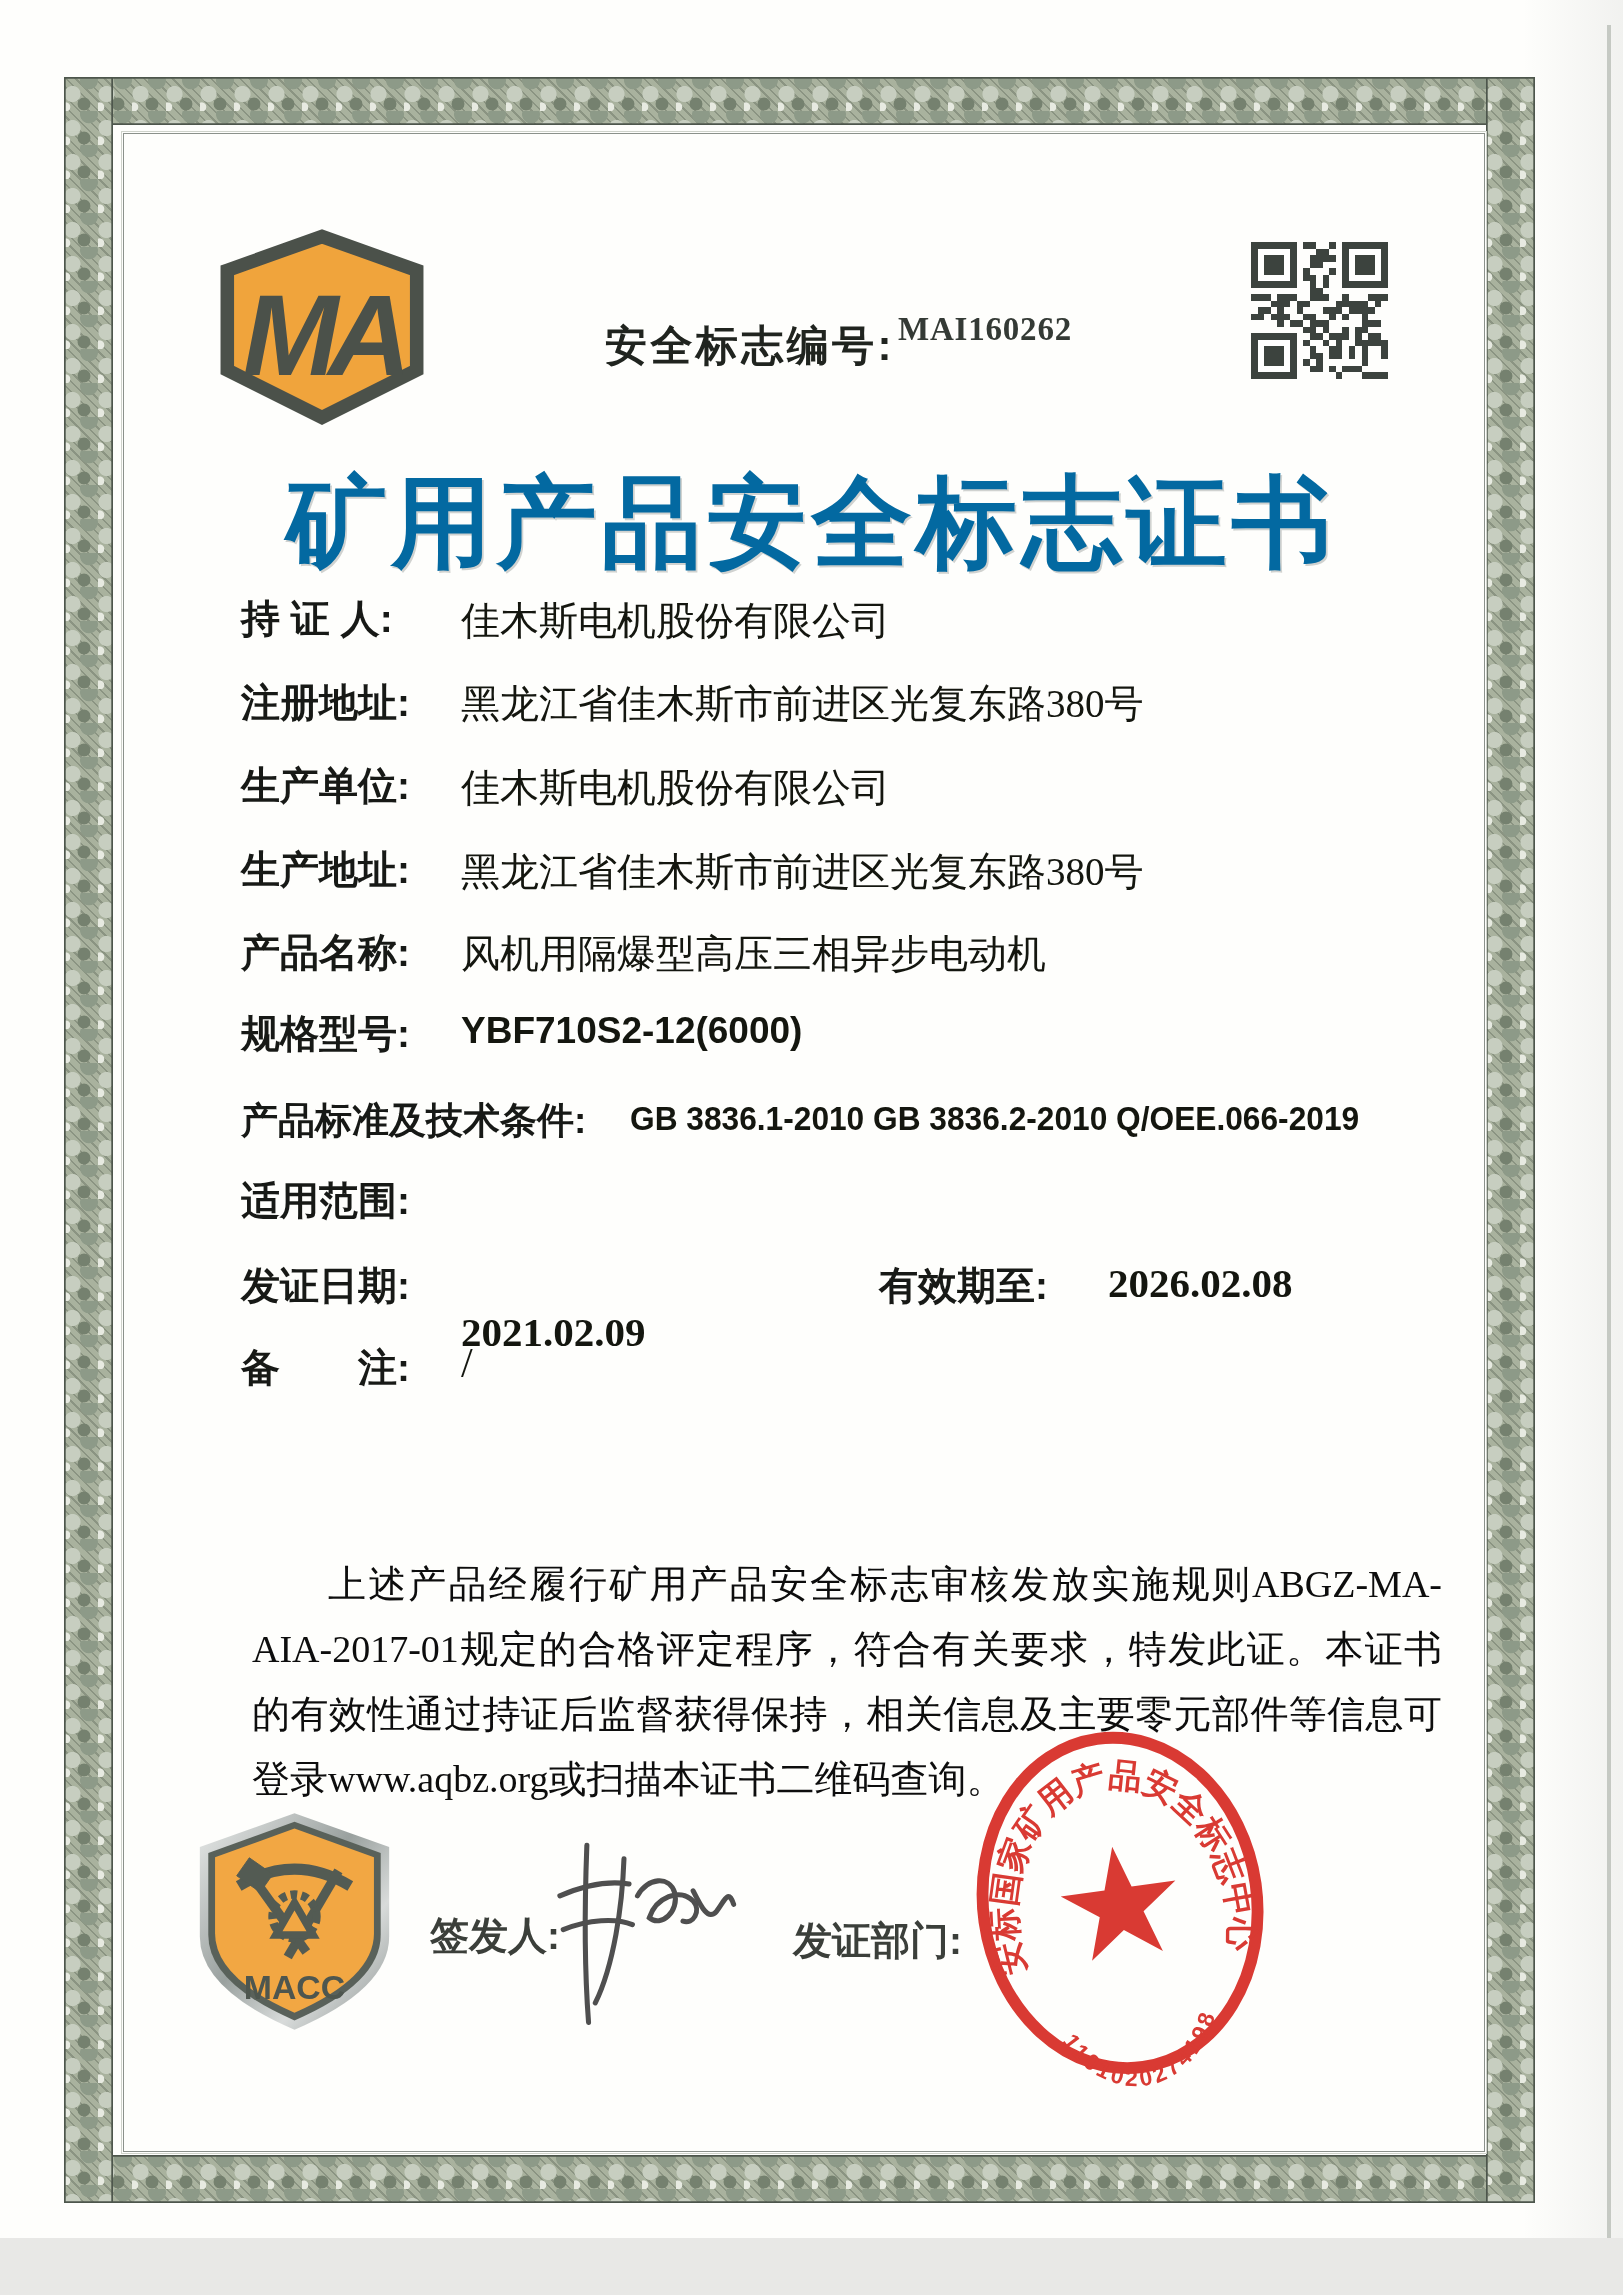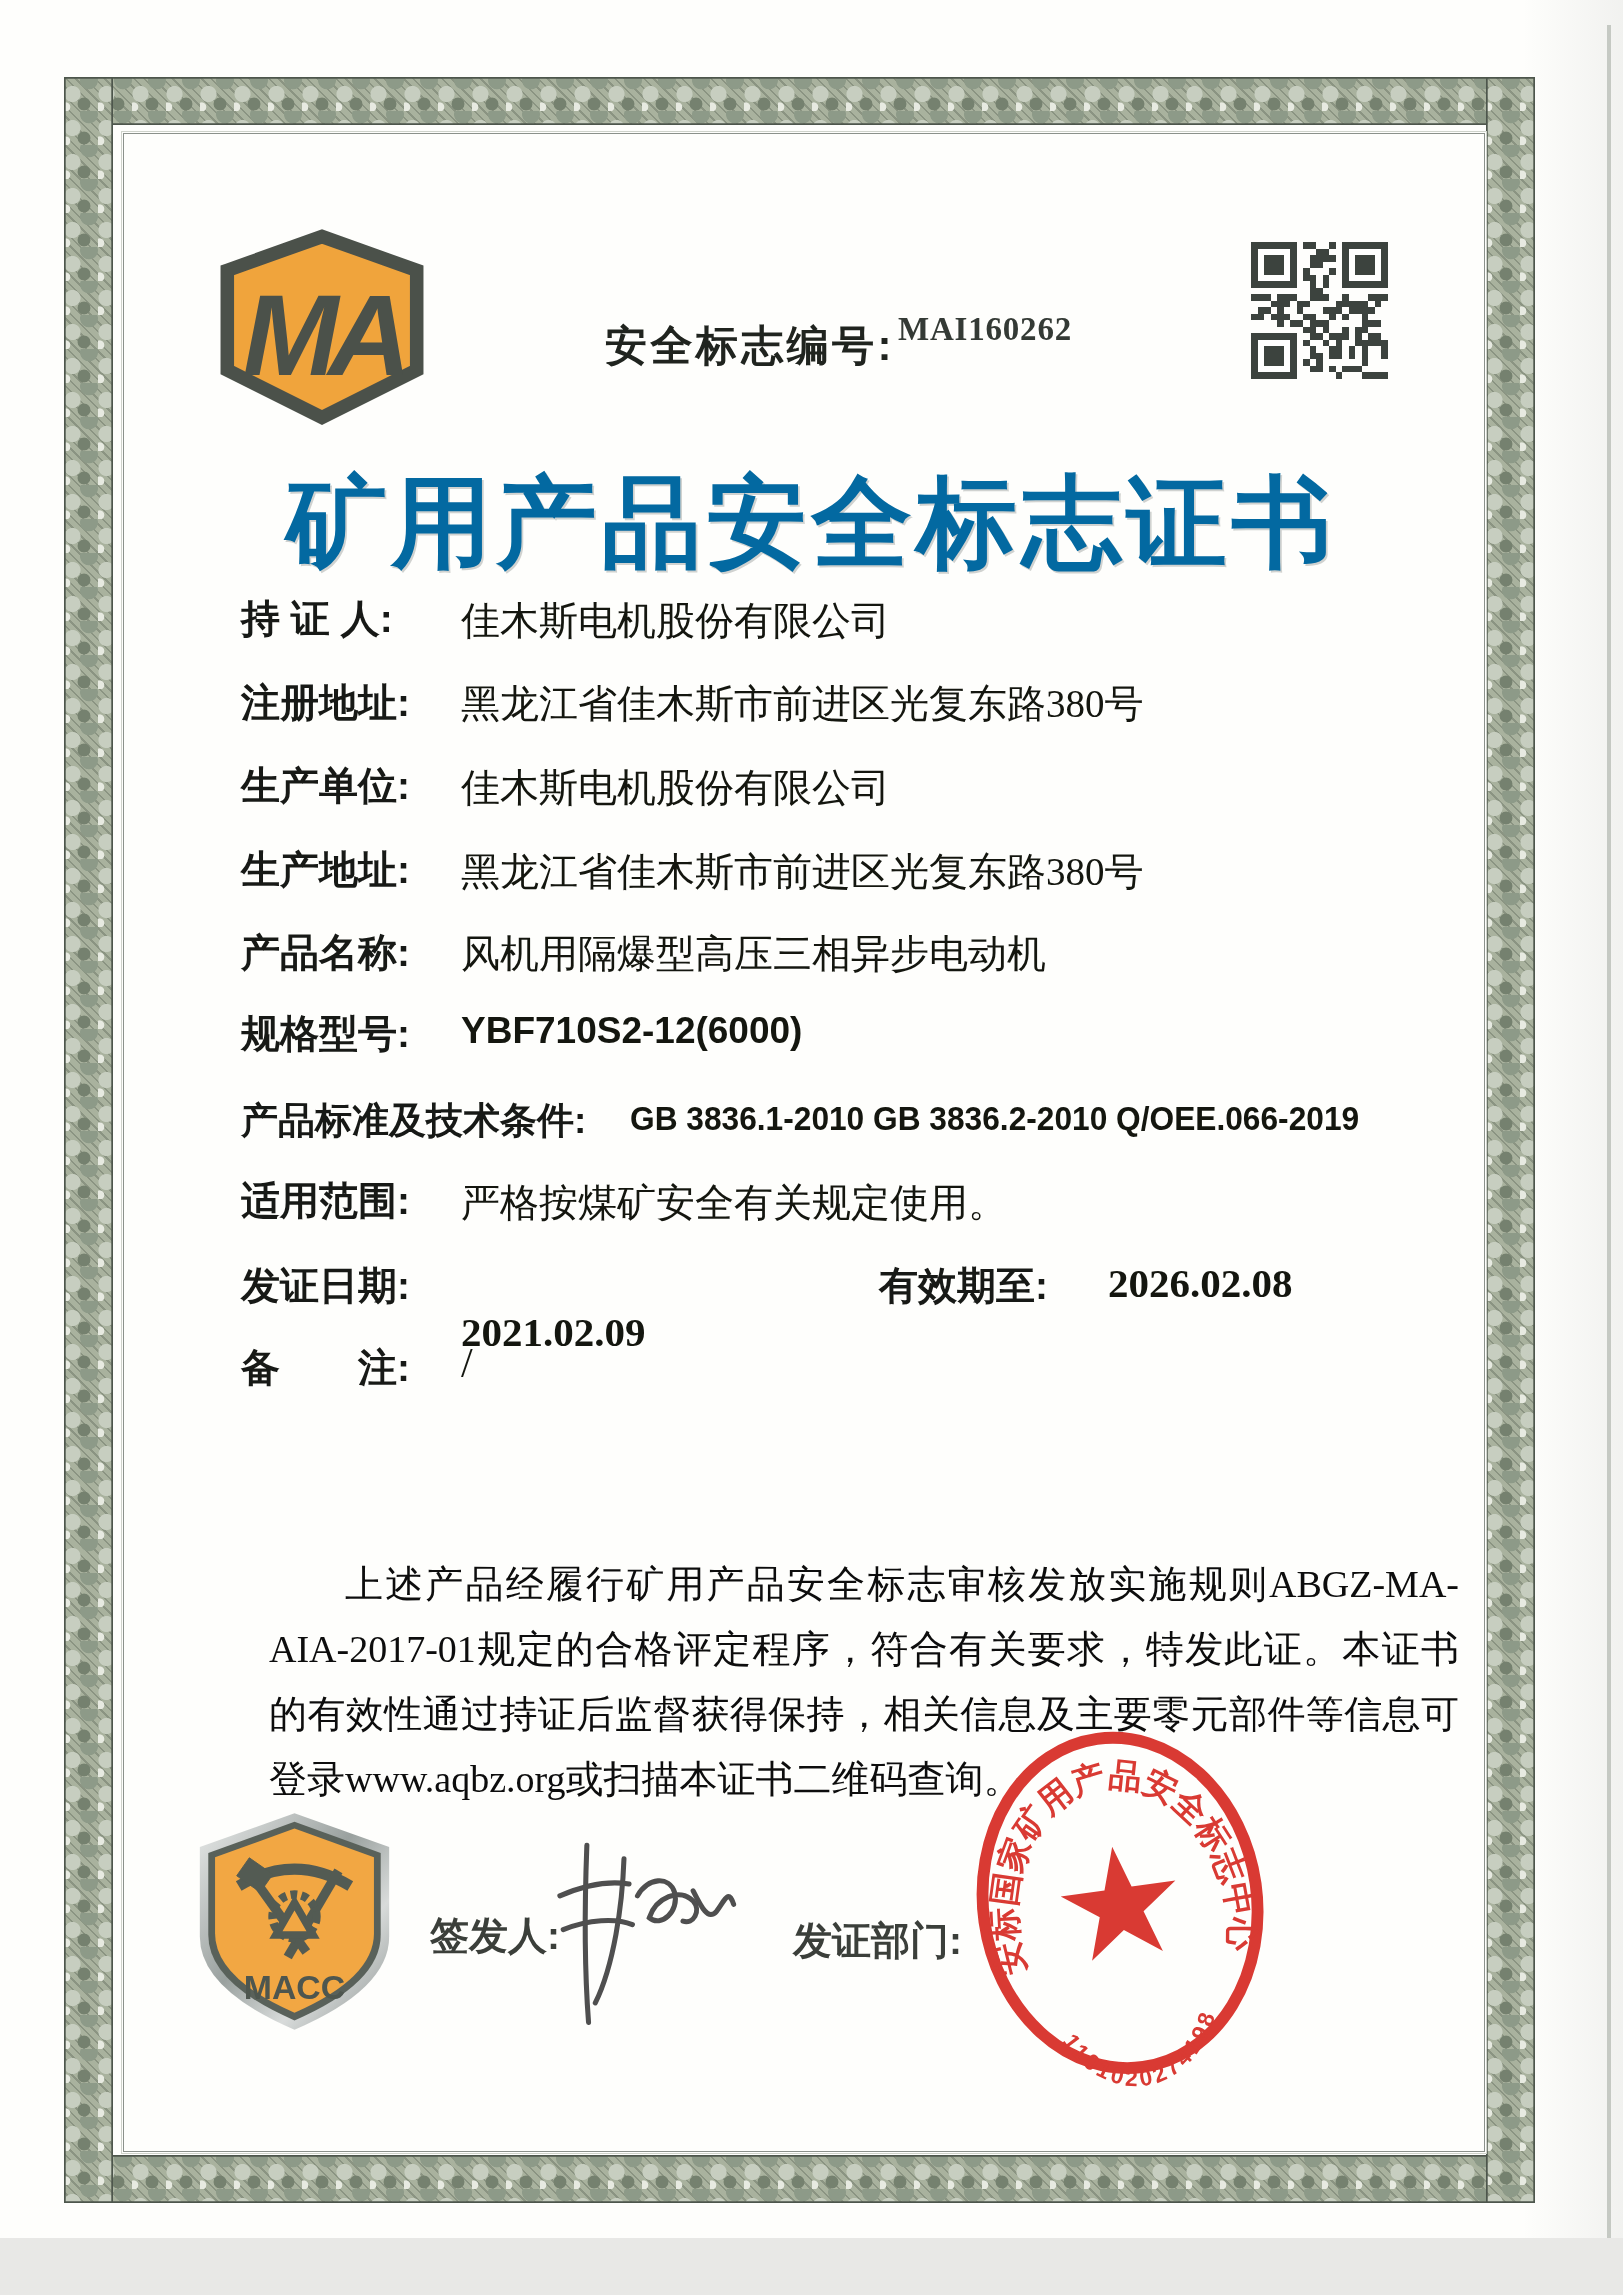--- a/index.html
+++ b/index.html
@@ -54,21 +54,21 @@
   .row-value{position:absolute;left:461px;font-size:39px;color:#14160f;white-space:nowrap;
     font-family:"Liberation Serif", serif;}
   .row-value.tech{font-family:"Liberation Sans", sans-serif;font-weight:bold;letter-spacing:0;}
   .val-standards{font-size:33px !important;transform:scaleX(.96);transform-origin:left;}
   .date-value{font-family:"Liberation Serif", serif;font-weight:bold;}
 
   
   .statement{
     position:absolute;left:252px;top:1552px;width:1190px;
     font-size:38px;line-height:65px;text-align:justify;text-indent:2em;
-    color:#0d0d0d;font-family:"Liberation Serif", serif;margin-left:17px;
+    color:#0d0d0d;font-family:"Liberation Serif", serif;
   }
 
   
   .macc{position:absolute;left:188px;top:1808px;width:213px;height:227px;}
   .sign-label{position:absolute;left:430px;top:1909px;font-size:39px;font-weight:bold;color:#3b3f3a;}
   .signature{position:absolute;left:543px;top:1830px;width:194px;height:211px;}
   .issuer-label{position:absolute;left:793px;top:1914px;font-size:39px;font-weight:bold;color:#3b3f3a;}
   .stamp{position:absolute;left:934px;top:1706px;width:372px;height:393px;transform:rotate(-8deg);}
 </style>
 </head>
@@ -244,21 +244,20 @@
   <div class="row-label" style="top:926px">产品名称:</div>
   <div class="row-value" style="top:927px">风机用隔爆型高压三相异步电动机</div>
 
   <div class="row-label" style="top:1007px">规格型号:</div>
   <div class="row-value tech" style="top:1010px;font-size:37px">YBF710S2-12(6000)</div>
 
   <div class="row-label" style="top:1096px;font-size:37px">产品标准及技术条件:</div>
   <div class="row-value tech val-standards" style="top:1100px;left:630px">GB 3836.1-2010  GB 3836.2-2010  Q/OEE.066-2019</div>
 
   <div class="row-label" style="top:1174px">适用范围:</div>
-  <div class="row-value" style="top:1176px">严格按煤矿安全有关规定使用。</div>
 
   <div class="row-label" style="top:1259px">发证日期:</div>
   <div class="row-value date-value" style="top:1308px;font-size:41px">2021.02.09</div>
   <div class="row-label" style="top:1259px;left:879px">有效期至:</div>
   <div class="row-value date-value" style="top:1259px;left:1108px;font-size:41px">2026.02.08</div>
 
   <div class="row-label" style="top:1341px">备　　注:</div>
   <div class="row-value" style="top:1339px;font-size:42px">/</div>
 
   <div class="statement">上述产品经履行矿用产品安全标志审核发放实施规则ABGZ-MA-AIA-2017-01规定的合格评定程序，符合有关要求，特发此证。本证书的有效性通过持证后监督获得保持，相关信息及主要零元部件等信息可登录www.aqbz.org或扫描本证书二维码查询。</div>

